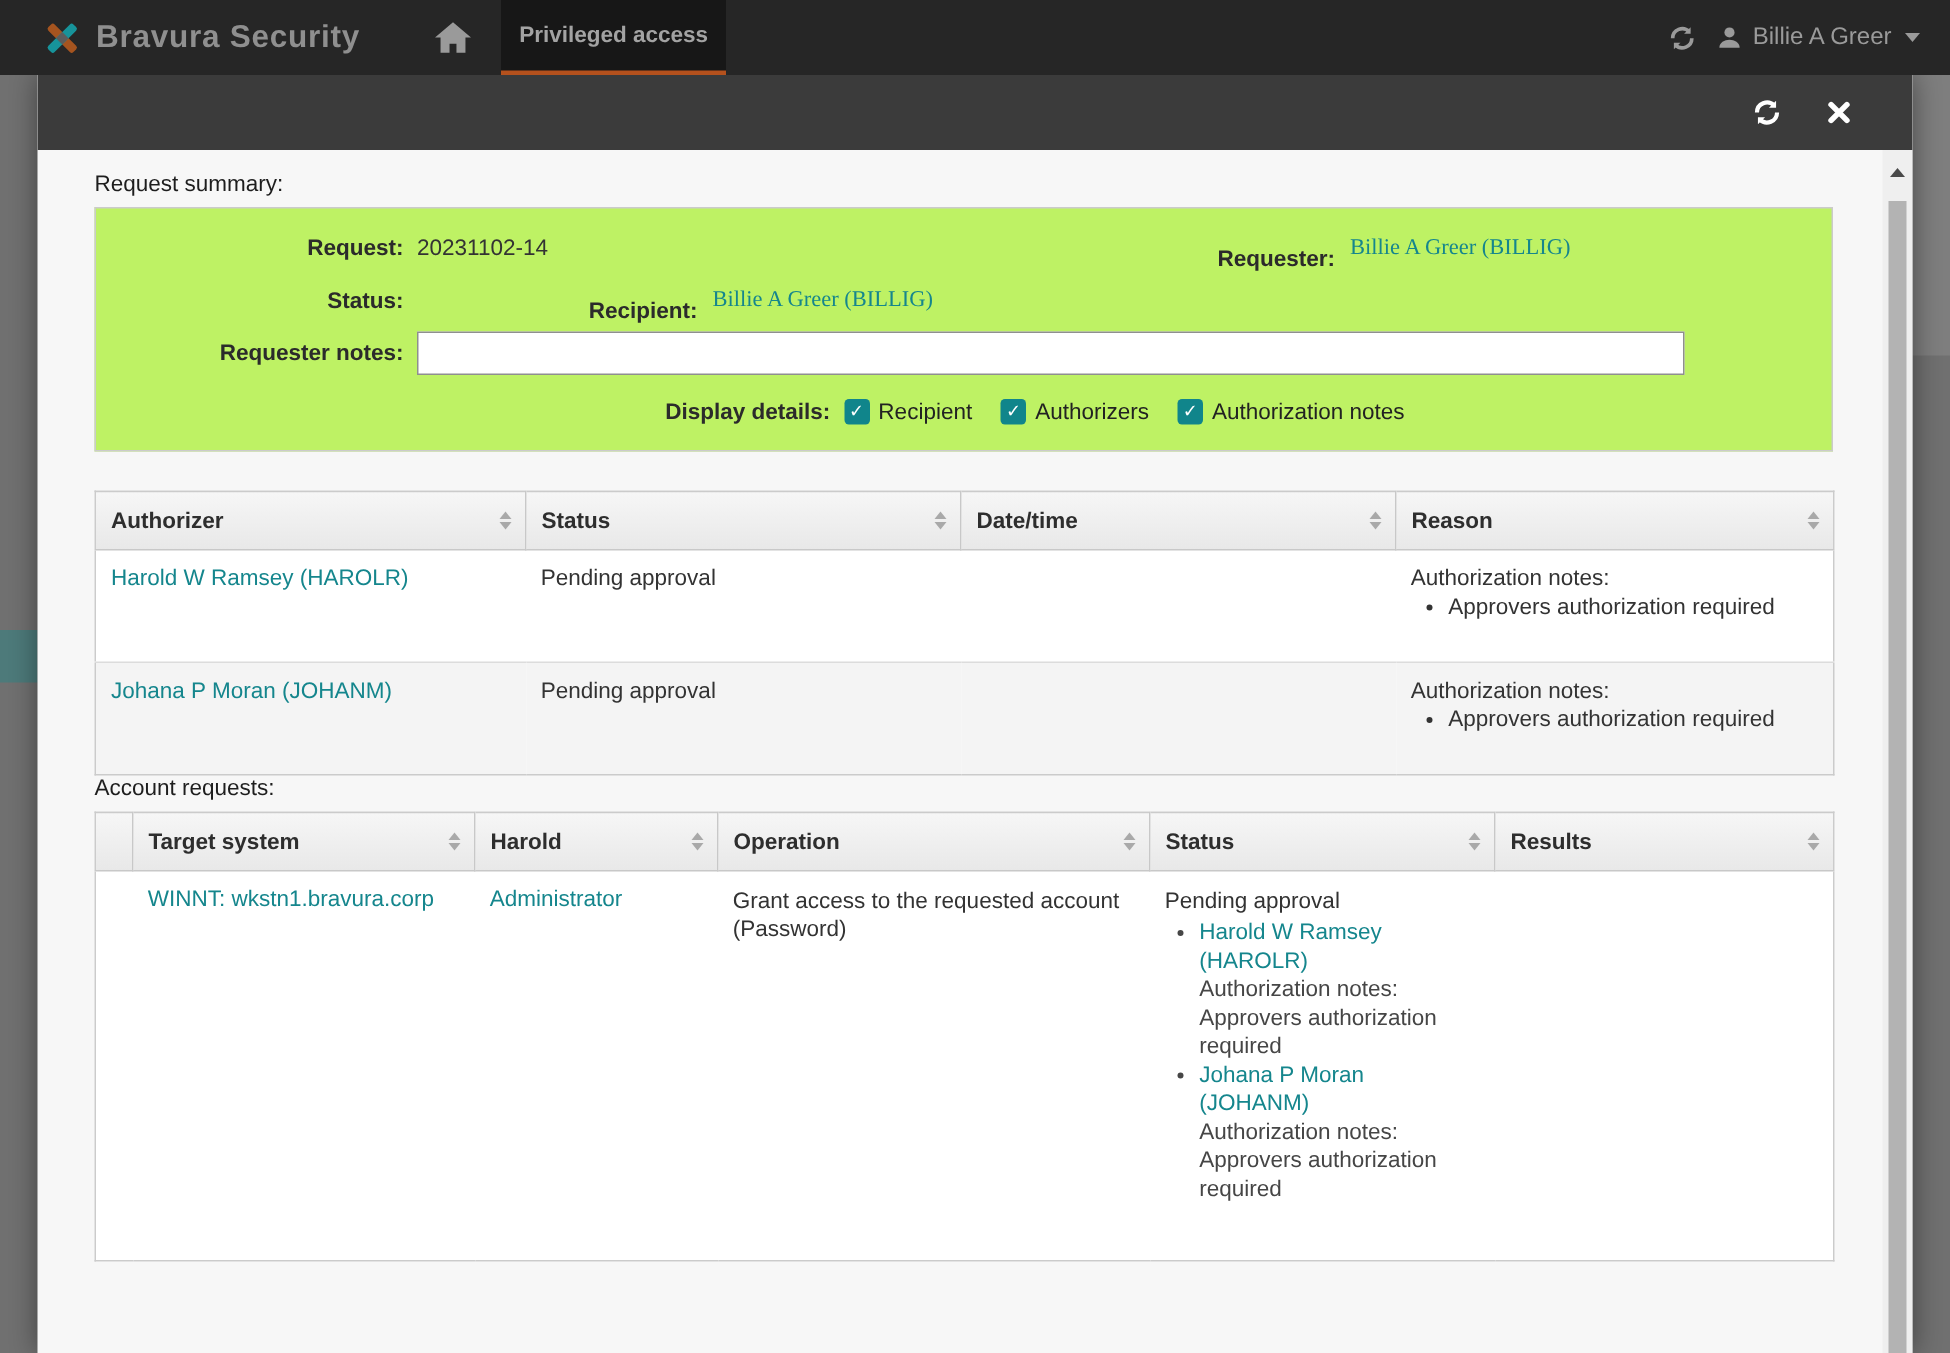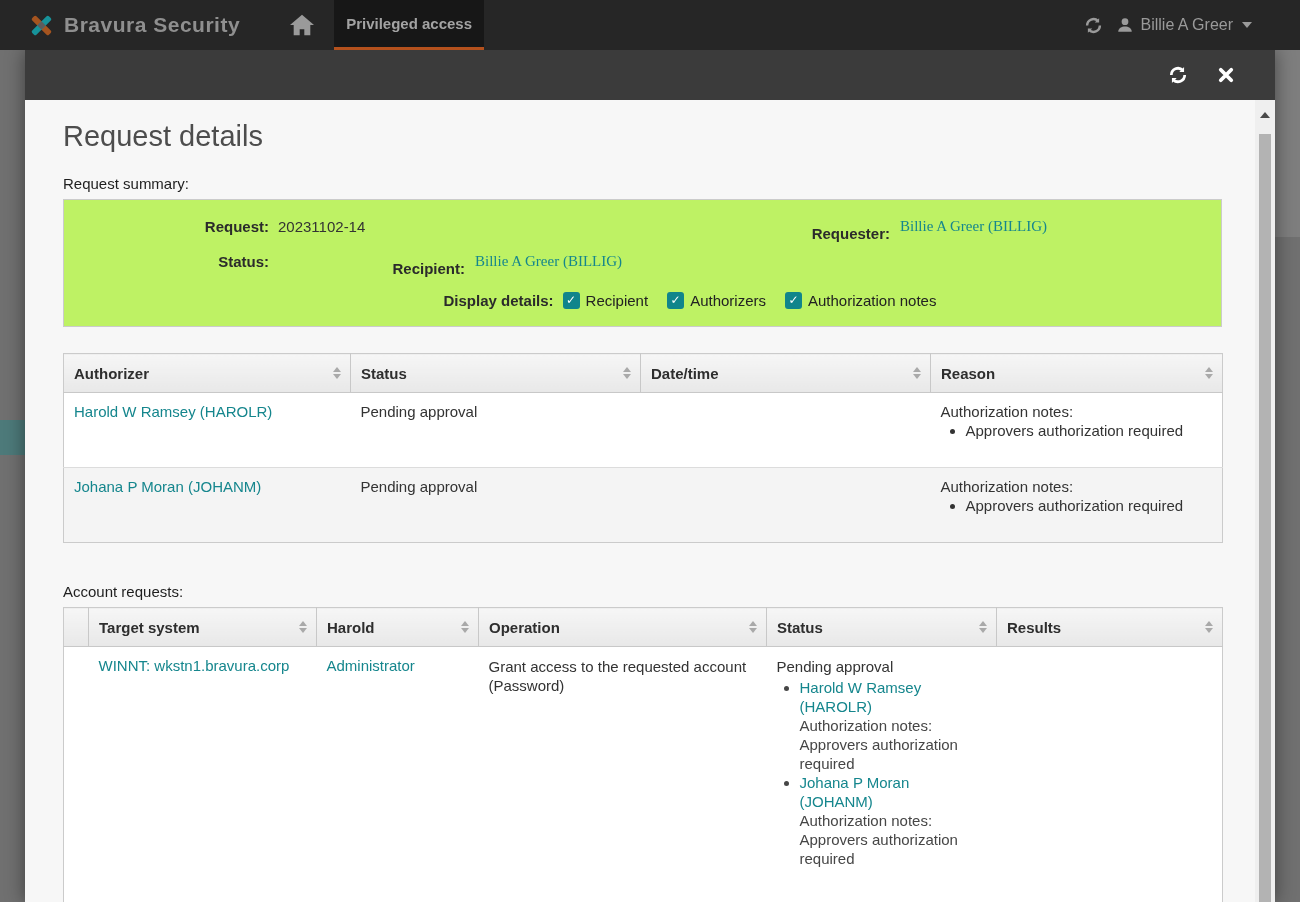--- a/index.html
+++ b/index.html
@@ -18,21 +18,21 @@
   }
   .brand { display:flex; align-items:center; gap:9px; padding:0 30px 0 28px; }
   .brand-text { font-size:21px; font-weight:bold; color:#8f8f8f; letter-spacing:.5px; }
   .home-tab { width:64px; display:flex; align-items:center; justify-content:center; cursor:pointer; }
   .pa-tab {
     width:150px; display:flex; align-items:center; justify-content:center;
     background:#171717; border-bottom:3px solid #b4511d;
     color:#a3a3a3; font-size:15px; font-weight:bold; cursor:pointer;
   }
   .topbar-spacer { flex:1; }
-  .topbar-right { display:flex; align-items:center; gap:12px; padding-right:48px; }
+  .topbar-right { display:flex; align-items:center; gap:12px; padding-right:20px; }
   .user-chip { display:flex; align-items:center; gap:7px; color:#9a9a9a; font-size:16px; cursor:pointer; }
   .caret-down { width:0; height:0; border-left:5px solid transparent; border-right:5px solid transparent; border-top:6px solid #9a9a9a; margin-left:2px; }
 
   
   .underlay-strip-left { position:absolute; left:0; top:420px; width:25px; height:35px; background:#4d7a7a; }
   .underlay-strip-right { position:absolute; left:1275px; top:50px; width:25px; height:187px; background:#7e7e7e; }
 
   
   .modal {
     position:absolute; left:25px; top:50px; width:1250px; height:852px;
@@ -171,59 +171,62 @@
       </svg>
     </span>
     <span class="hicon">
       <svg width="18" height="18" viewBox="0 0 24 24">
         <path d="M5 5 L19 19 M19 5 L5 19" stroke="#fff" stroke-width="5" stroke-linecap="round"></path>
       </svg>
     </span>
   </div>
 
   <div class="modal-body">
-    <h1 class="page-title">Request details</h1>
 
     <div class="section-label">Request summary:</div>
     <div class="summary-box">
       <div class="sum-row">
         <span class="sum-label">Request:</span>
         <span class="sum-val">20231102-14</span>
         <span class="sum-label2">Requester:</span>
         <span class="sum-val2">
           <a class="tlink">Billie A Greer (BILLIG)</a>
         </span>
       </div>
       <div class="sum-row">
         <span class="sum-label">Status:</span>
         <span class="sum-label2">Recipient:</span>
         <span class="sum-val2">
           <a class="tlink">Billie A Greer (BILLIG)</a>
         </span>
+      </div>
+      <div class="sum-row">
+        <span class="sum-label">Requester notes:</span>
+        <input class="notes-input" type="text" value="" style="">
       </div>
       <div class="sum-row chk-row">
         <span class="sum-label">Display details:</span>
         <span class="chk-group">
           <span class="chk-item">
             <span class="chkbox">✓</span>
             <span>Recipient</span>
           </span>
           <span class="chk-item">
             <span class="chkbox">✓</span>
             <span>Authorizers</span>
           </span>
           <span class="chk-item">
             <span class="chkbox">✓</span>
             <span>Authorization notes</span>
           </span>
         </span>
       </div>
     </div>
 
-    <table class="grid" style="margin-bottom:40px;">
+    <table class="grid" style="">
       <colgroup>
           <col style="width:287px">
           <col style="width:290px">
           <col style="width:290px">
           <col style="width:292px">
         </colgroup>
       <thead>
         <tr>
           <th>
             <span>Authorizer</span>

